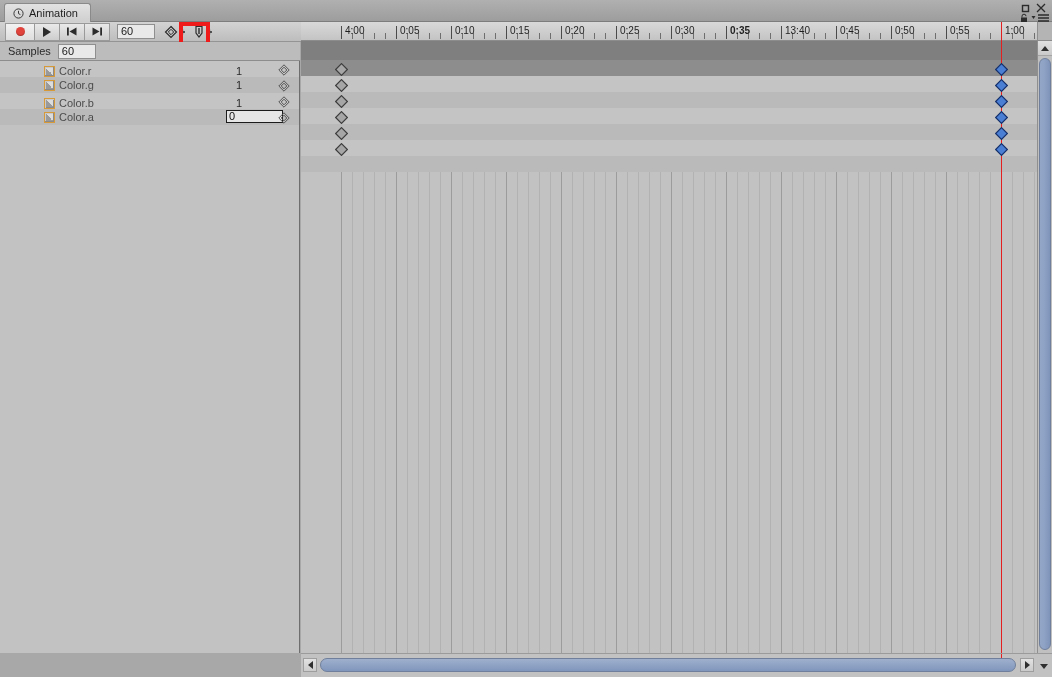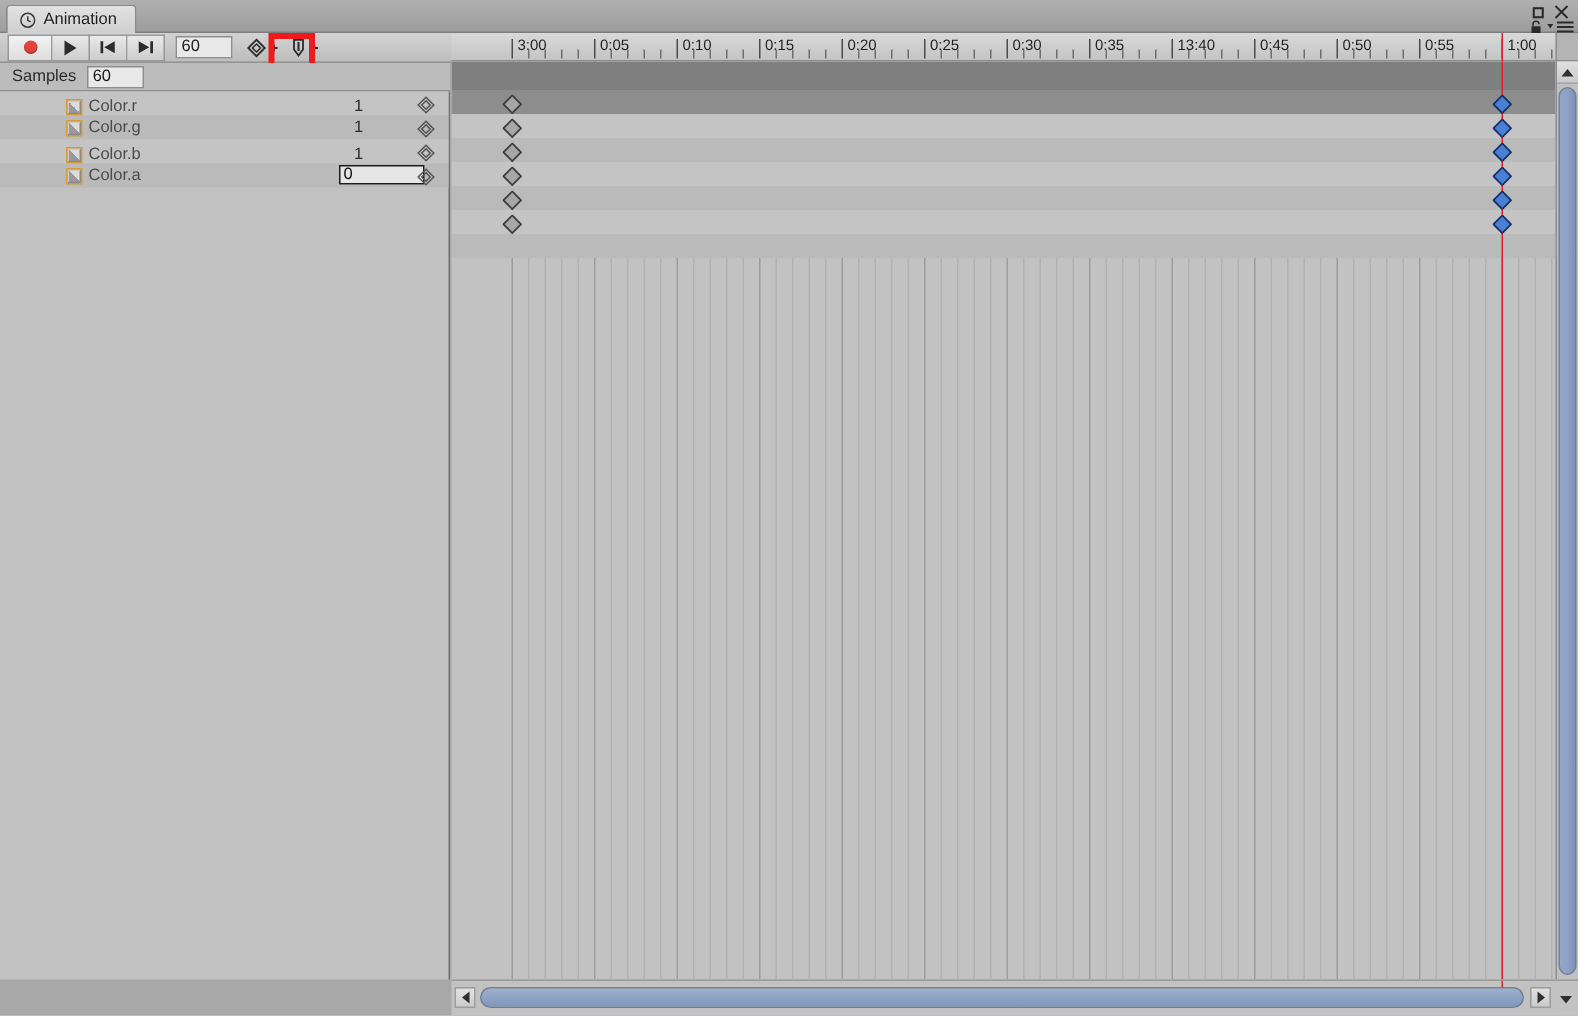--- a/index.html
+++ b/index.html
@@ -437,28 +437,28 @@
         <div class="tick minor" style="left: 634px;"></div>
         <div class="tick" style="left: 645px;"></div>
         <div class="tick minor" style="left: 656px;"></div>
         <div class="tick minor" style="left: 667px;"></div>
         <div class="tick minor" style="left: 678px;"></div>
         <div class="tick minor" style="left: 689px;"></div>
         <div class="tick" style="left: 700px;"></div>
         <div class="tick minor" style="left: 711px;"></div>
         <div class="tick minor" style="left: 722px;"></div>
         <div class="tick minor" style="left: 733px;"></div>
-        <div class="tlabel" style="left: 44px;">3:00</div>
+        <div class="tlabel" style="left: 44px;">4:00</div>
         <div class="tlabel" style="left: 99px;">0:05</div>
         <div class="tlabel" style="left: 154px;">0:10</div>
         <div class="tlabel" style="left: 209px;">0:15</div>
         <div class="tlabel" style="left: 264px;">0:20</div>
         <div class="tlabel" style="left: 319px;">0:25</div>
         <div class="tlabel" style="left: 374px;">0:30</div>
-        <div class="tlabel" style="left: 429px;">0:35</div>
+        <div class="tlabel" style="left: 429px; font-weight: bold;">0:35</div>
         <div class="tlabel" style="left: 484px;">13:40</div>
         <div class="tlabel" style="left: 539px;">0:45</div>
         <div class="tlabel" style="left: 594px;">0:50</div>
         <div class="tlabel" style="left: 649px;">0:55</div>
         <div class="tlabel" style="left: 704px;">1:00</div>
       </div>
   </div>
   <div class="rulerend"></div>
   <div class="ruler-sep"></div>
 

